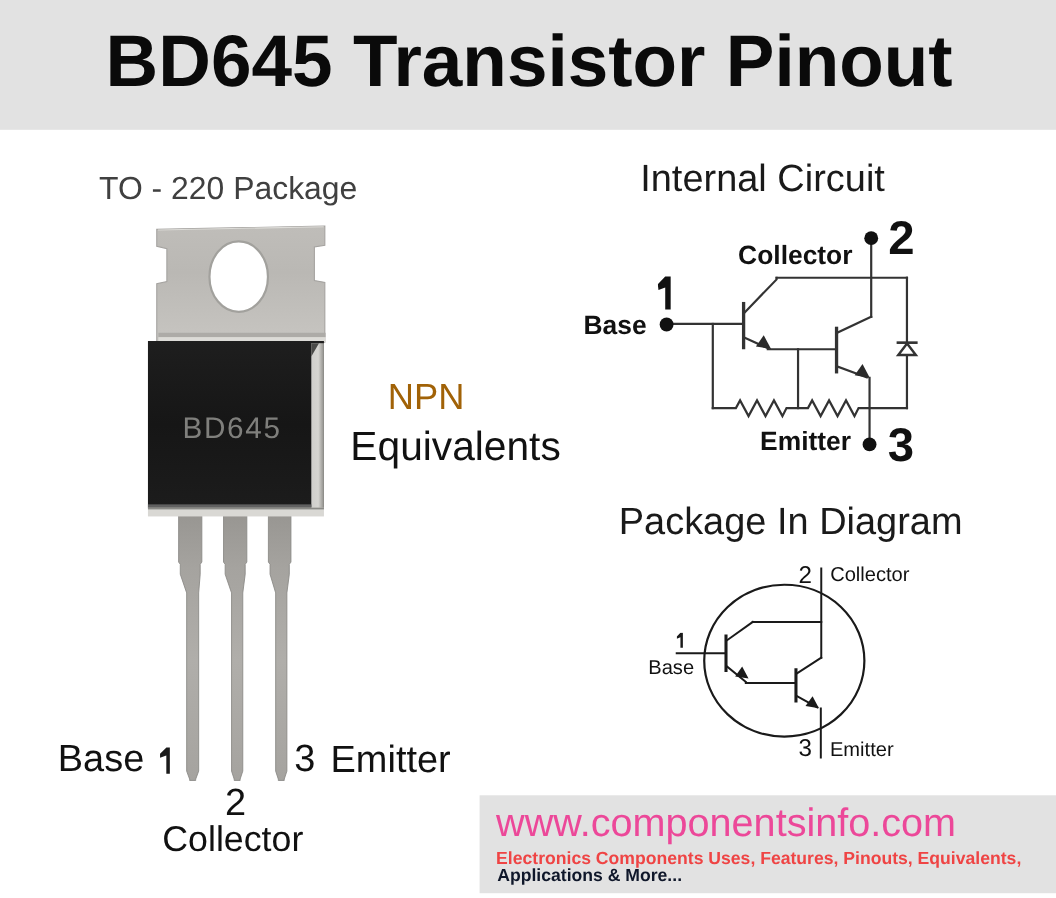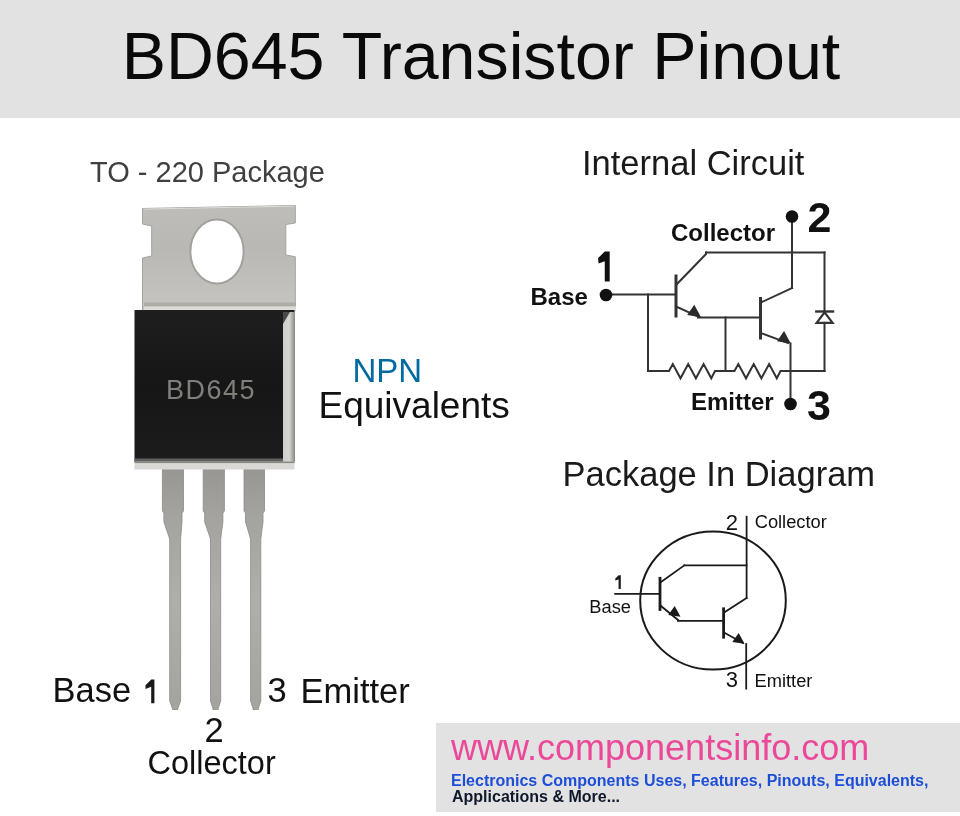--- a/index.html
+++ b/index.html
@@ -5,21 +5,21 @@
   html,body{margin:0;padding:0;}
   body{width:960px;height:816px;position:relative;background:#ffffff;overflow:hidden;
        font-family:"Liberation Sans", sans-serif;}
   .abs{position:absolute;white-space:nowrap;}
 </style>
 </head>
 <body>
 
 <div class="abs" style="left:0;top:0;width:960px;height:118px;background:#e2e2e2;"></div>
 <div class="abs" id="title" style="left:1px;top:18px;width:960px;text-align:center;
-     font-size:66.3px;font-weight:normal;color:#0a0a0a;">BD645 Transistor Pinout</div>
+     font-size:66.3px;font-weight:bold;color:#0a0a0a;">BD645 Transistor Pinout</div>
 
 <div class="abs" id="to220" style="left:90px;top:156px;font-size:29px;color:#404040;">TO - 220 Package</div>
 
 <svg class="abs" style="left:125px;top:200px;" width="180" height="512" viewBox="0 0 180 512">
   <defs>
     <linearGradient id="tabg" x1="0" y1="0" x2="0" y2="1">
       <stop offset="0" stop-color="#bfbdb9"></stop>
       <stop offset="0.4" stop-color="#bab8b4"></stop>
       <stop offset="1" stop-color="#c7c5c1"></stop>
     </linearGradient>
@@ -60,21 +60,21 @@
   <rect x="9.5" y="110" width="160" height="152" fill="url(#bodyg)"></rect>
   <rect x="158" y="112" width="11.5" height="150" fill="url(#sideg)"></rect>
   <path d="M158,112 L165,112 L158,124 Z" fill="#4a4a48"></path>
 
   <rect x="9.5" y="258.5" width="148.5" height="3" fill="#606060"></rect>
   <rect x="9.5" y="261.5" width="160" height="8" fill="#d9d8d4"></rect>
   <rect x="9.5" y="261.5" width="160" height="1.6" fill="#8a8a86"></rect>
   <text x="86" y="198.5" font-size="27" fill="#7f7f7c" letter-spacing="1.5" text-anchor="middle">BD645</text>
 </svg>
 
-<div class="abs" style="left:352.5px;top:352px;font-size:33px;color:#0369a1;">NPN</div>
+<div class="abs" style="left:352.5px;top:342px;font-size:33px;color:#a16207;">NPN</div>
 <div class="abs" style="left:318.5px;top:385px;font-size:37px;color:#111;">Equivalents</div>
 
 <div class="abs" style="left:52.5px;top:670.5px;font-size:34.5px;color:#111;">Base</div>
 <svg class="abs" style="left:145px;top:679px;" width="12" height="25" viewBox="0 0 12 25">
   <path d="M9.4,0.5 L9.4,24.3 L6.2,24.3 L6.2,7.8 L0.5,9.9 L0.5,6.3 L6.3,0.5 Z" fill="#1a1a1a"></path>
   </svg>
 <div class="abs" style="left:267.5px;top:671px;font-size:34.5px;color:#111;">3</div>
 <div class="abs" style="left:300.5px;top:671.5px;font-size:34.5px;color:#111;">Emitter</div>
 <div class="abs" style="left:204.5px;top:711px;font-size:34.5px;color:#111;">2</div>
 <div class="abs" style="left:147.5px;top:744.5px;font-size:32.5px;color:#111;">Collector</div>
@@ -162,14 +162,14 @@
 <div class="abs" style="left:754.7px;top:511.2px;font-size:18.3px;color:#111;">Collector</div>
 <svg class="abs" style="left:615.4px;top:574.8px;" width="8" height="15" viewBox="0 0 8 15">
   <path d="M5.8,0.3 L5.8,13.9 L3.56,13.9 L3.56,4.4 L0.3,5.6 L0.3,3.6 L3.6,0.3 Z" fill="#1a1a1a"></path>
   </svg>
 <div class="abs" style="left:589.3px;top:596.2px;font-size:18.3px;color:#111;">Base</div>
 <div class="abs" style="left:725.8px;top:667.3px;font-size:22px;color:#111;">3</div>
 <div class="abs" style="left:754.5px;top:669.6px;font-size:18.3px;color:#111;">Emitter</div>
 
 <div class="abs" style="left:435.5px;top:722.5px;width:524.5px;height:89px;background:#e2e2e2;"></div>
 <div class="abs" style="left:451px;top:726.5px;font-size:36px;color:#ec4899;">www.componentsinfo.com</div>
-<div class="abs" style="left:451px;top:771.5px;font-size:16px;font-weight:bold;color:#1d4ed8;">Electronics Components Uses, Features, Pinouts, Equivalents,</div>
+<div class="abs" style="left:451px;top:771.5px;font-size:16px;font-weight:bold;color:#ef4444;">Electronics Components Uses, Features, Pinouts, Equivalents,</div>
 <div class="abs" style="left:452px;top:788px;font-size:16px;font-weight:bold;color:#0f172a;">Applications &amp; More...</div>
 
 </body></html>

